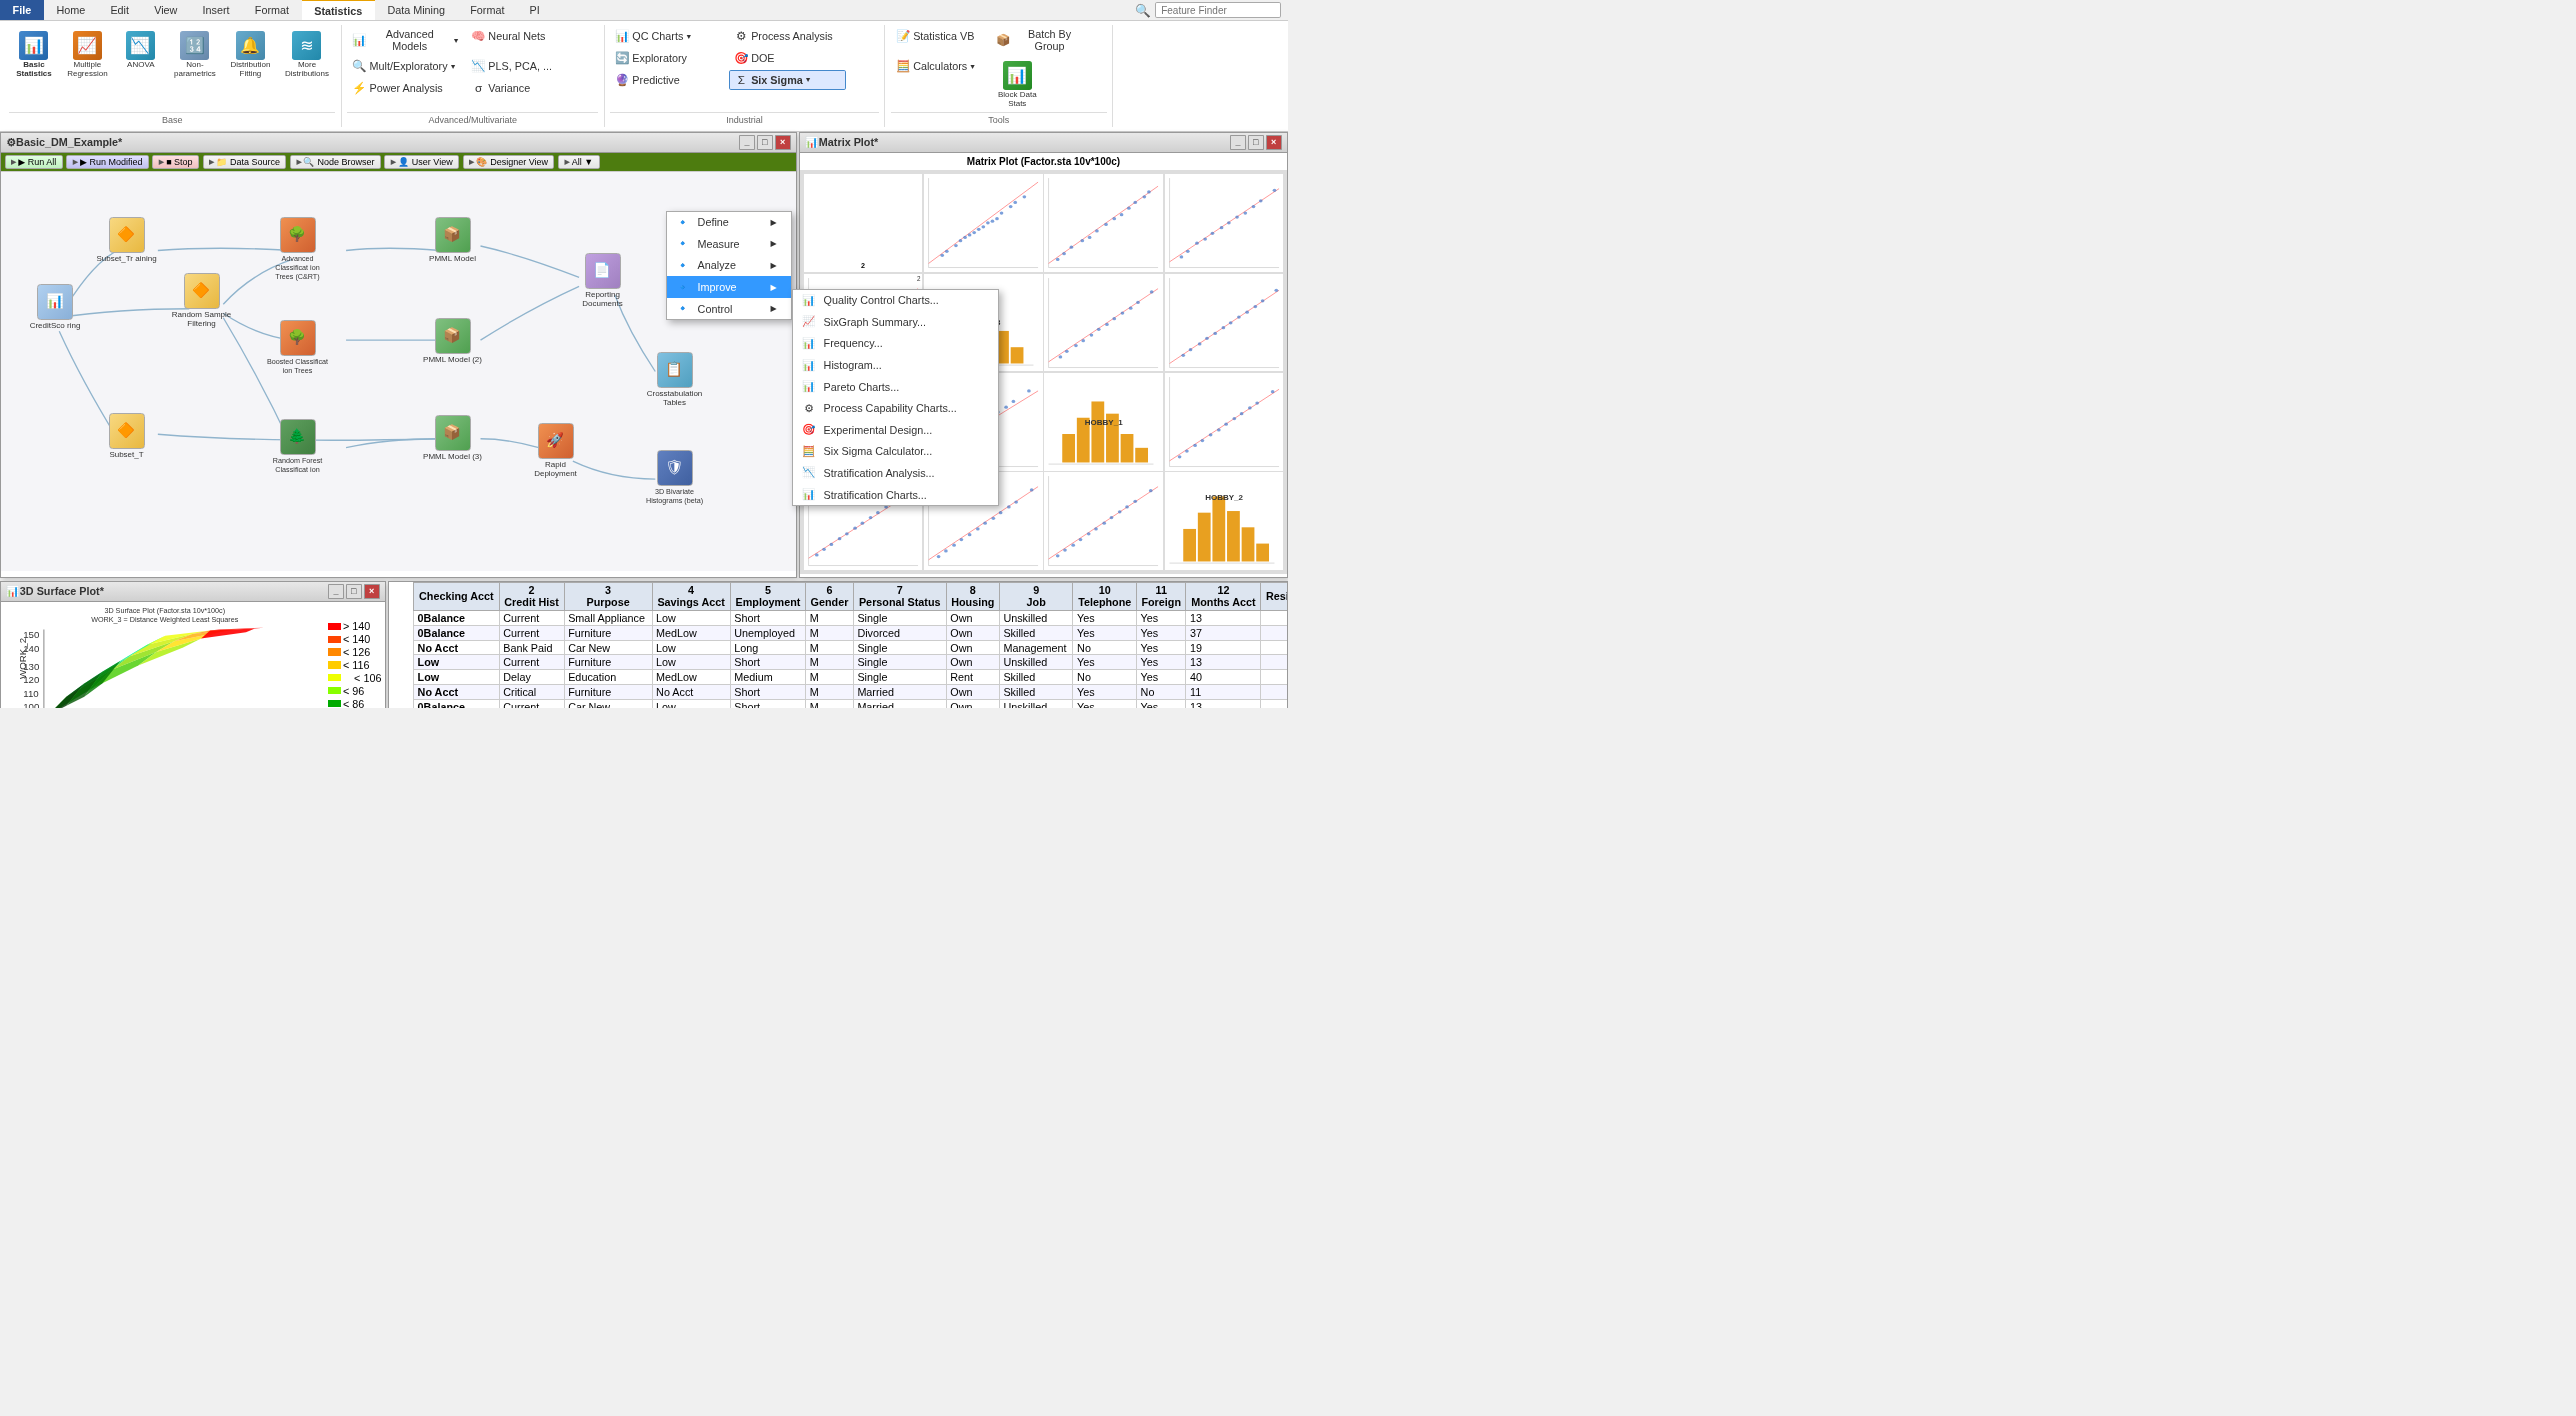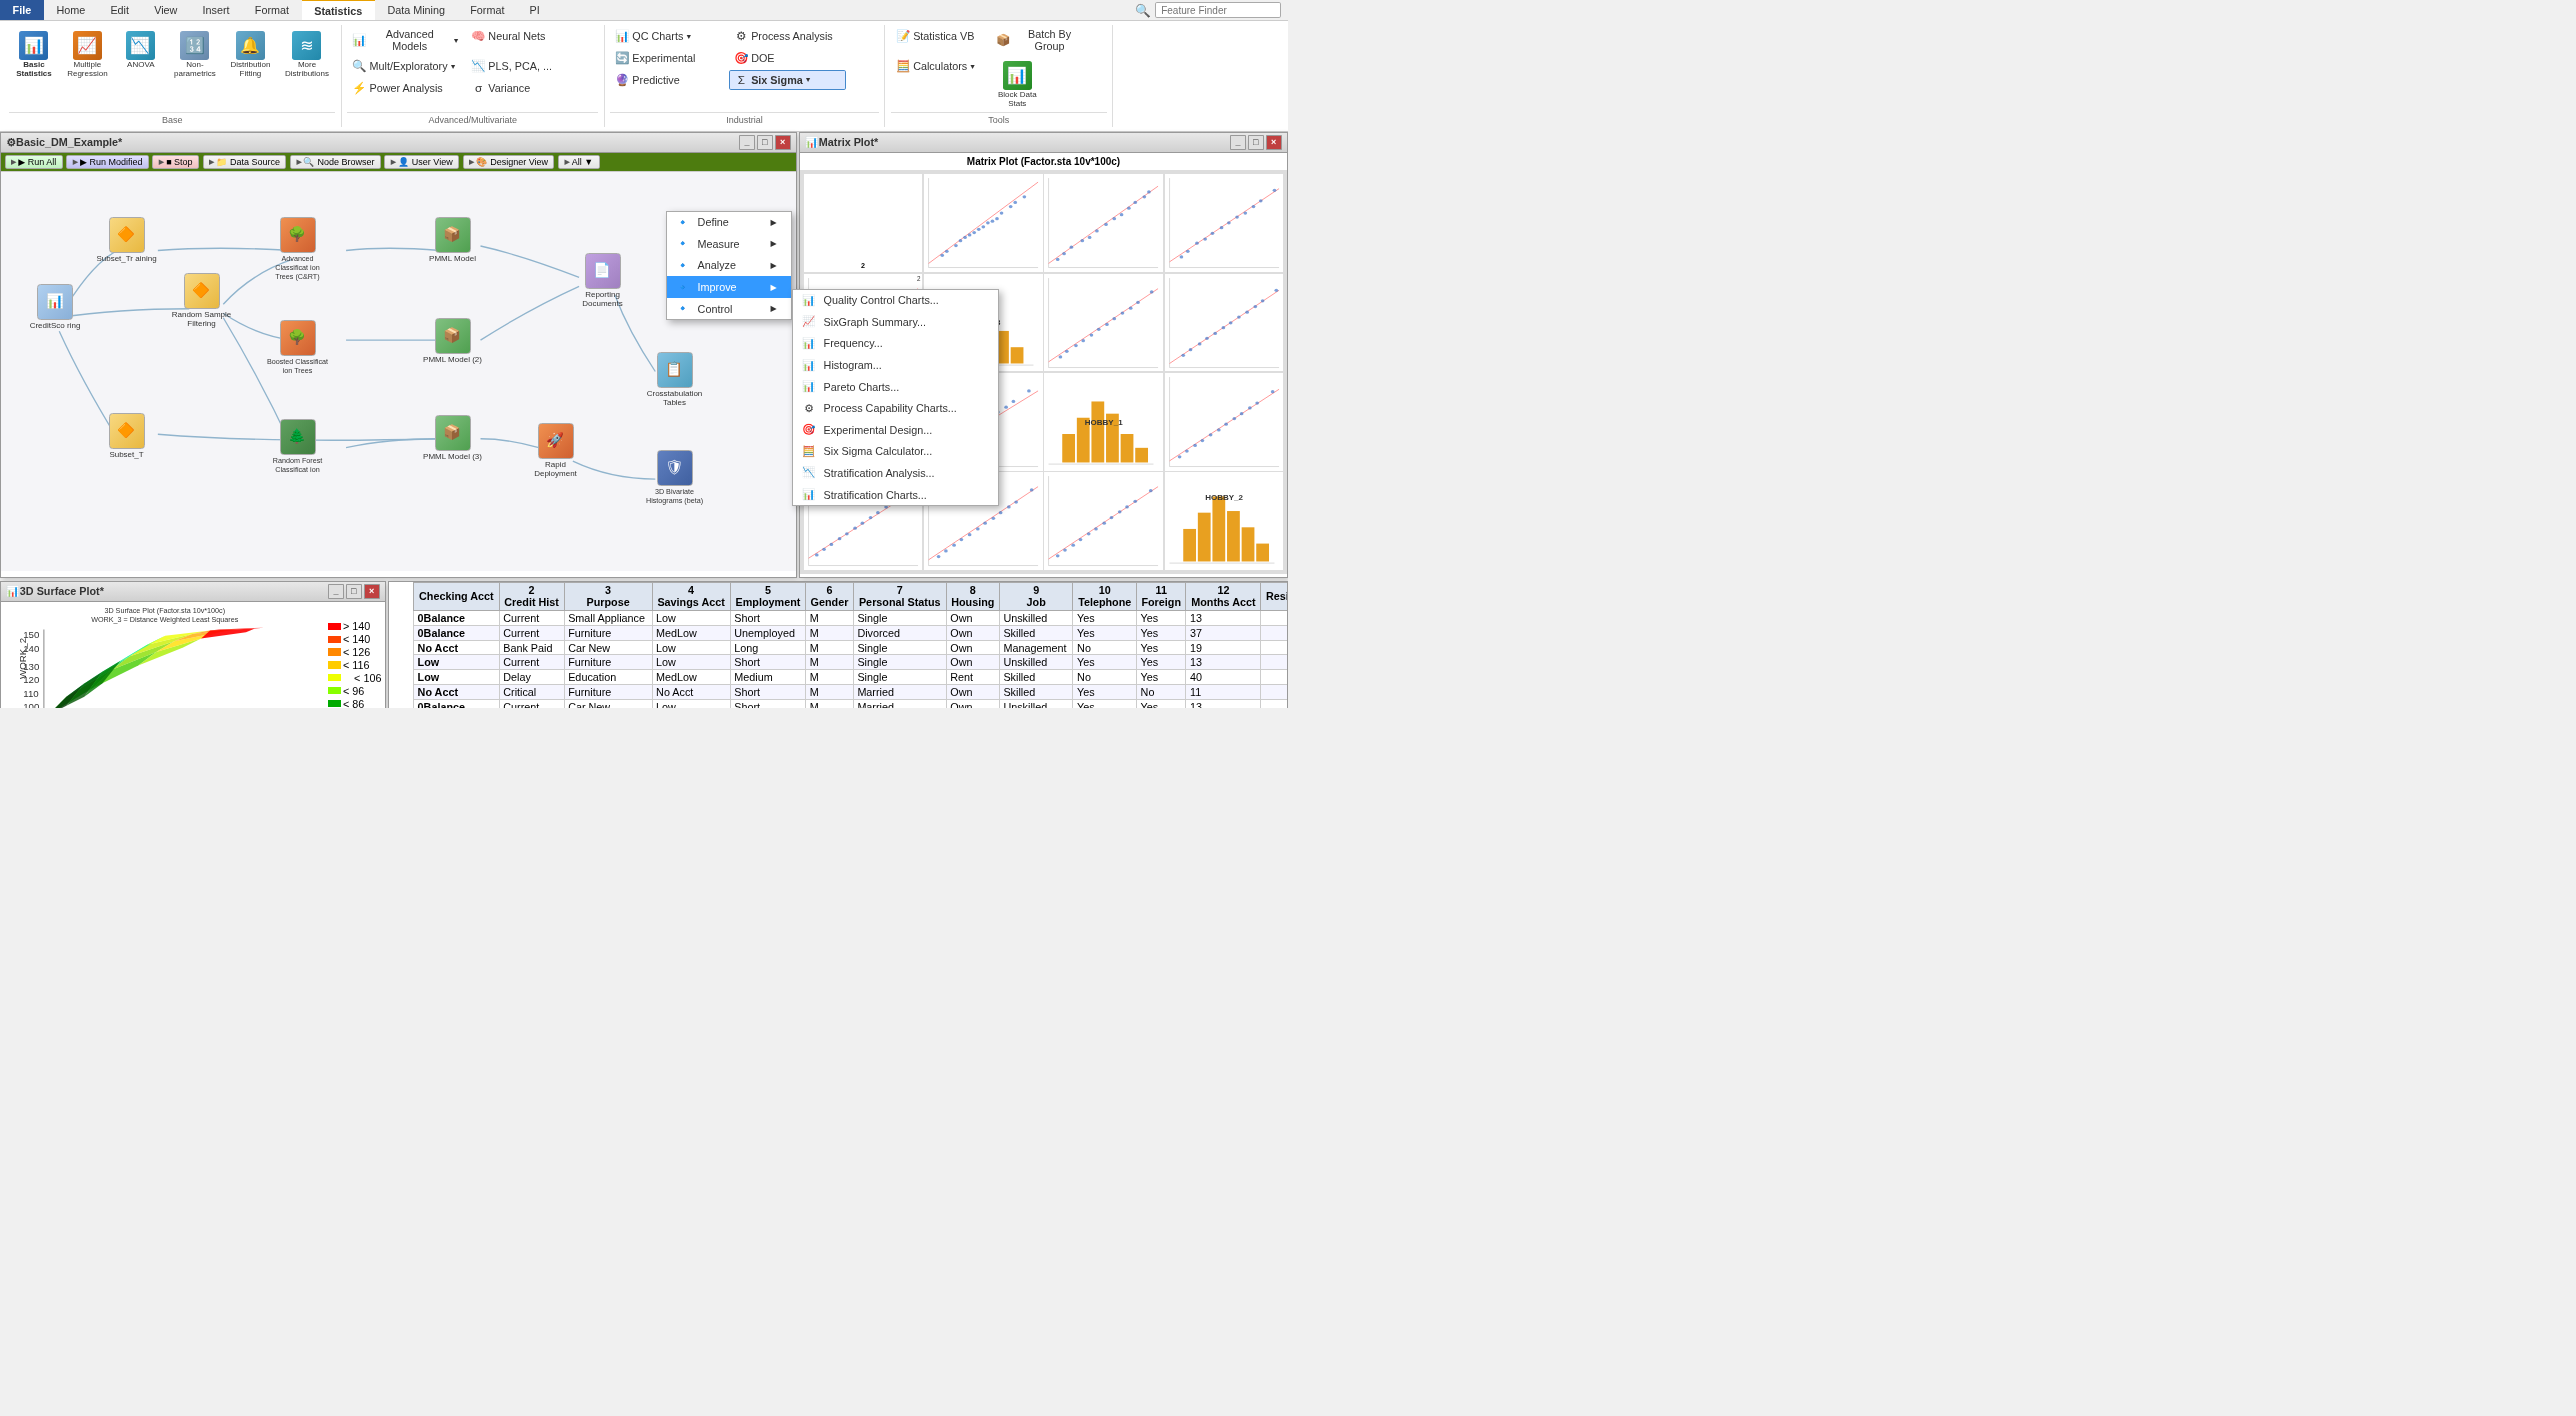--- a/index.html
+++ b/index.html
@@ -150,21 +150,21 @@
           <div class="icon" style="font-size:11.7px;">📊</div>
           <span>QC Charts</span>
             <span class="dropdown-arrow">▼</span>
         </div>
         <div class="ribbon-btn small" style="width:117px;">
           <div class="icon" style="font-size:11.7px;">⚙</div>
           <span>Process Analysis</span>
         </div>
         <div class="ribbon-btn small" style="width:117px;">
           <div class="icon" style="font-size:11.7px;">🔄</div>
-          <span>Experimental</span>
+          <span>Exploratory</span>
         </div>
         <div class="ribbon-btn small" style="width:117px;">
           <div class="icon" style="font-size:11.7px;">🎯</div>
           <span>DOE</span>
         </div>
         <div class="ribbon-btn small" style="width:117px;">
           <div class="icon" style="font-size:11.7px;">🔮</div>
           <span>Predictive</span>
         </div>
         <div class="ribbon-btn small highlighted" style="width:117px; background:#dde8ff; border:0.9px solid #4488cc;">

